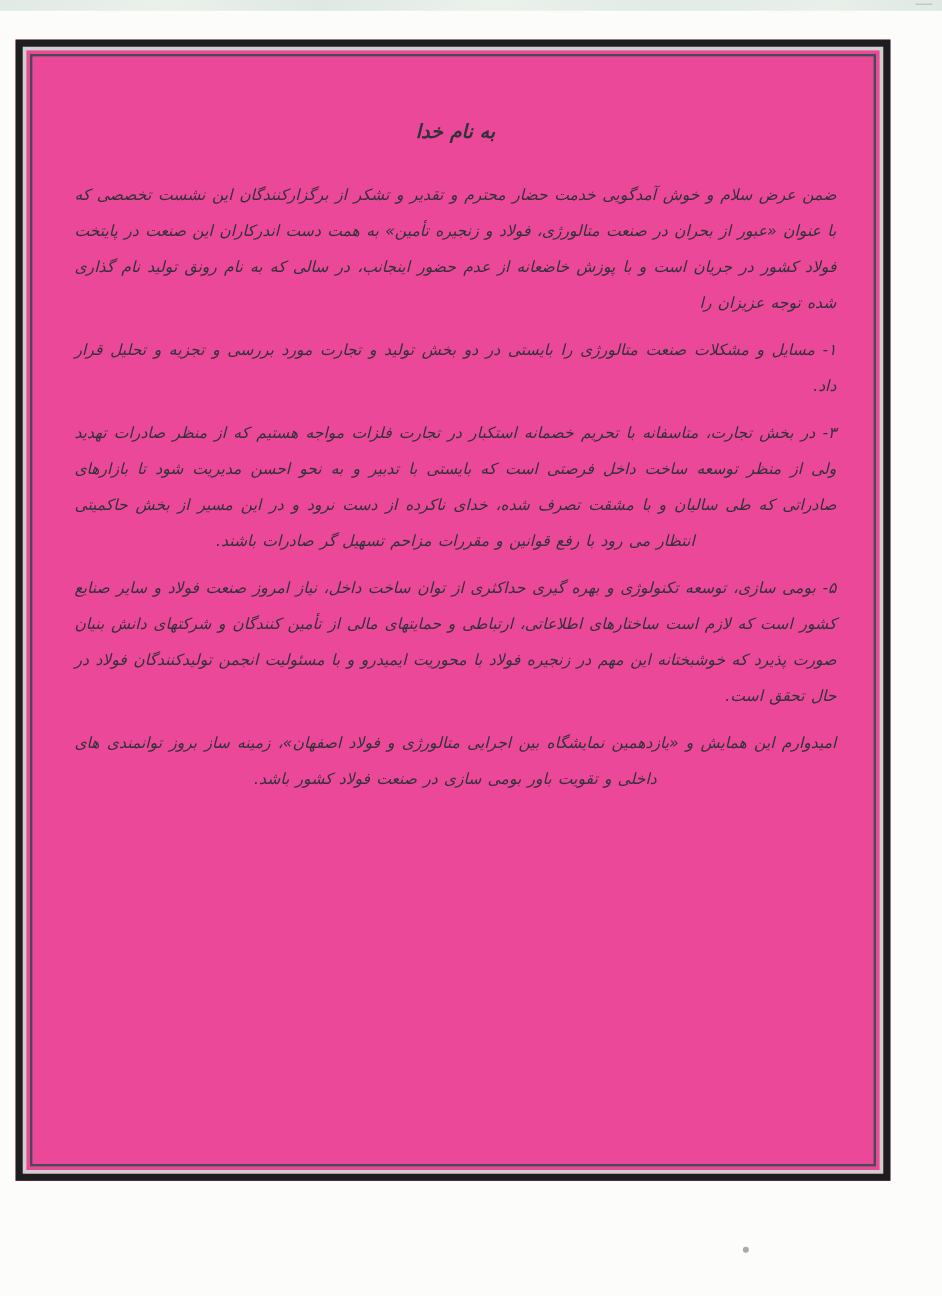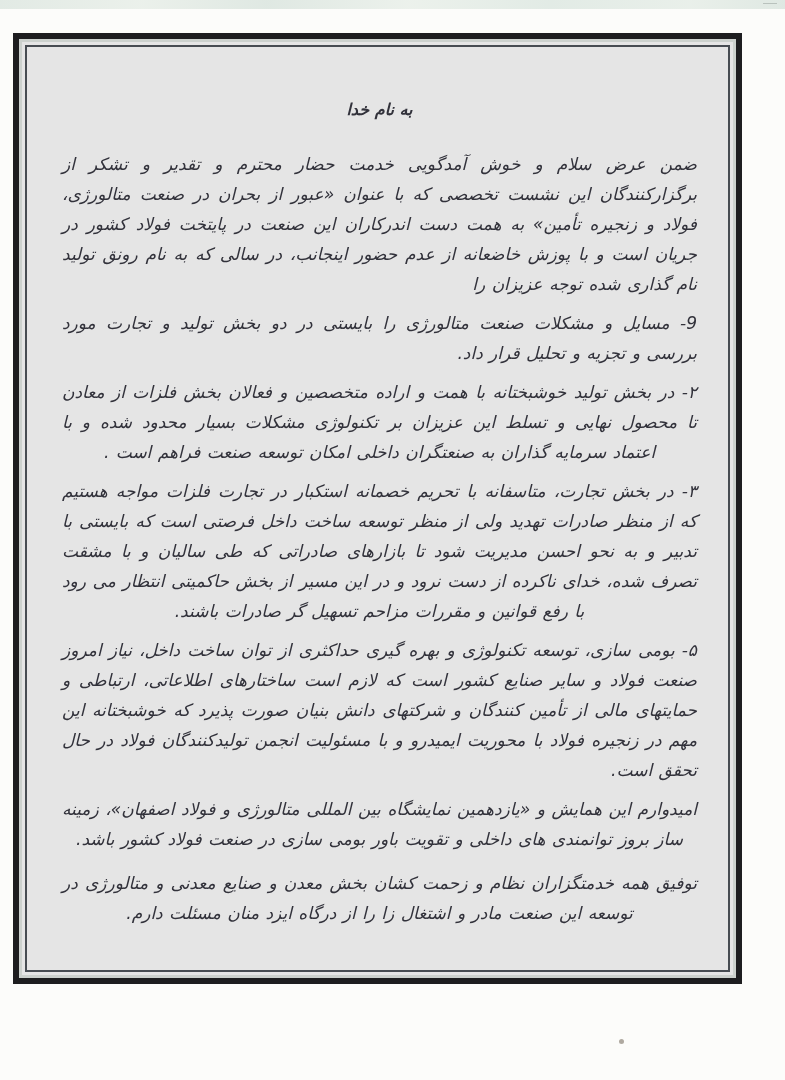--- a/index.html
+++ b/index.html
@@ -17,21 +17,21 @@
   .scan-tick{
     position:absolute;top:0;right:8px;width:14px;height:3px;border-bottom:1px solid #b9c2bd;
   }
   .speck1{position:absolute;left:619px;top:1039px;width:5px;height:5px;border-radius:50%;background:#9b948a;opacity:.8;}
   .speck2{position:absolute;left:661px;top:956px;width:3px;height:3px;border-radius:50%;background:#9fd8cf;opacity:.8;}
 
   
   .frame{
     position:absolute;left:13px;top:33px;width:729px;height:951px;
     box-sizing:border-box;border:6px solid #1d1d1f;
-    background:#e5e5e5;
+    background:#ec4899;
   }
   .frame-gap{
     position:absolute;inset:0;border:3px solid #ccd1cd;box-sizing:border-box;
   }
   .frame-line{
     position:absolute;inset:3px;border:2px solid #474c52;box-sizing:border-box;
   }
   .content{
     position:absolute;inset:5px;box-sizing:border-box;
     padding:32px 26px 0 30px;
@@ -39,21 +39,21 @@
     overflow:hidden;
     color:#32323b;
   }
   .title{
     text-align:center;
     font-size:16px;font-weight:bold;font-style:italic;
     margin:16px 0 30px 0;
     letter-spacing:.5px;
   }
   .para{
-    font-size:17px;font-style:italic;
+    font-size:13px;font-style:italic;
     line-height:30px;
     margin:0 0 9px 0;
     text-align:justify;
     word-spacing:1px;
   }
   .para.last-right{text-align-last:right;}
   .para.last-center{text-align-last:center;}
   .para.intro{text-align:right;margin-bottom:11px;}
   .para.closing{margin-top:14px;text-align-last:center;}
 </style>
@@ -66,23 +66,21 @@
 <div class="speck2"></div>
 
 <div class="frame">
   <div class="frame-gap">
     <div class="frame-line">
       <div class="content">
 
         <div class="title">به نام خدا</div>
 
         <p class="para last-right">ضمن عرض سلام و خوش آمدگویی خدمت حضار محترم و تقدیر و تشکر از برگزارکنندگان این نشست تخصصی که با عنوان «عبور از بحران در صنعت متالورژی، فولاد و زنجیره تأمین» به همت دست اندرکاران این صنعت در پایتخت فولاد کشور در جریان است و با پوزش خاضعانه از عدم حضور اینجانب، در سالی که به نام رونق تولید نام گذاری شده توجه عزیزان را</p>
-        <p class="para last-right">9- مسایل و مشکلات صنعت متالورژی را بایستی در دو بخش تولید و تجارت مورد بررسی و تجزیه و تحلیل قرار داد.</p>
-        <p class="para last-center">۲- در بخش تولید خوشبختانه با همت و اراده متخصصین و فعالان بخش فلزات از معادن تا محصول نهایی و تسلط این عزیزان بر تکنولوژی مشکلات بسیار محدود شده و با اعتماد سرمایه گذاران به صنعتگران داخلی امکان توسعه صنعت فراهم است .</p>
+        <p class="para last-right">۱- مسایل و مشکلات صنعت متالورژی را بایستی در دو بخش تولید و تجارت مورد بررسی و تجزیه و تحلیل قرار داد.</p>
         <p class="para last-center">۳- در بخش تجارت، متاسفانه با تحریم خصمانه استکبار در تجارت فلزات مواجه هستیم که از منظر صادرات تهدید ولی از منظر توسعه ساخت داخل فرصتی است که بایستی با تدبیر و به نحو احسن مدیریت شود تا بازارهای صادراتی که طی سالیان و با مشقت تصرف شده، خدای ناکرده از دست نرود و در این مسیر از بخش حاکمیتی انتظار می رود با رفع قوانین و مقررات مزاحم تسهیل گر صادرات باشند.</p>
         <p class="para last-right">۵- بومی سازی، توسعه تکنولوژی و بهره گیری حداکثری از توان ساخت داخل، نیاز امروز صنعت فولاد و سایر صنایع کشور است که لازم است ساختارهای اطلاعاتی، ارتباطی و حمایتهای مالی از تأمین کنندگان و شرکتهای دانش بنیان صورت پذیرد که خوشبختانه این مهم در زنجیره فولاد با محوریت ایمیدرو و با مسئولیت انجمن تولیدکنندگان فولاد در حال تحقق است.</p>
-        <p class="para last-center">امیدوارم این همایش و «یازدهمین نمایشگاه بین المللی متالورژی و فولاد اصفهان»، زمینه ساز بروز توانمندی های داخلی و تقویت باور بومی سازی در صنعت فولاد کشور باشد.</p>
-        <p class="para closing">توفیق همه خدمتگزاران نظام و زحمت کشان بخش معدن و صنایع معدنی و متالورژی در توسعه این صنعت مادر و اشتغال زا را از درگاه ایزد منان مسئلت دارم.</p>
+        <p class="para last-center">امیدوارم این همایش و «یازدهمین نمایشگاه بین اجرایی متالورژی و فولاد اصفهان»، زمینه ساز بروز توانمندی های داخلی و تقویت باور بومی سازی در صنعت فولاد کشور باشد.</p>
 
       </div>
     </div>
   </div>
 </div>
 
 </body></html>

